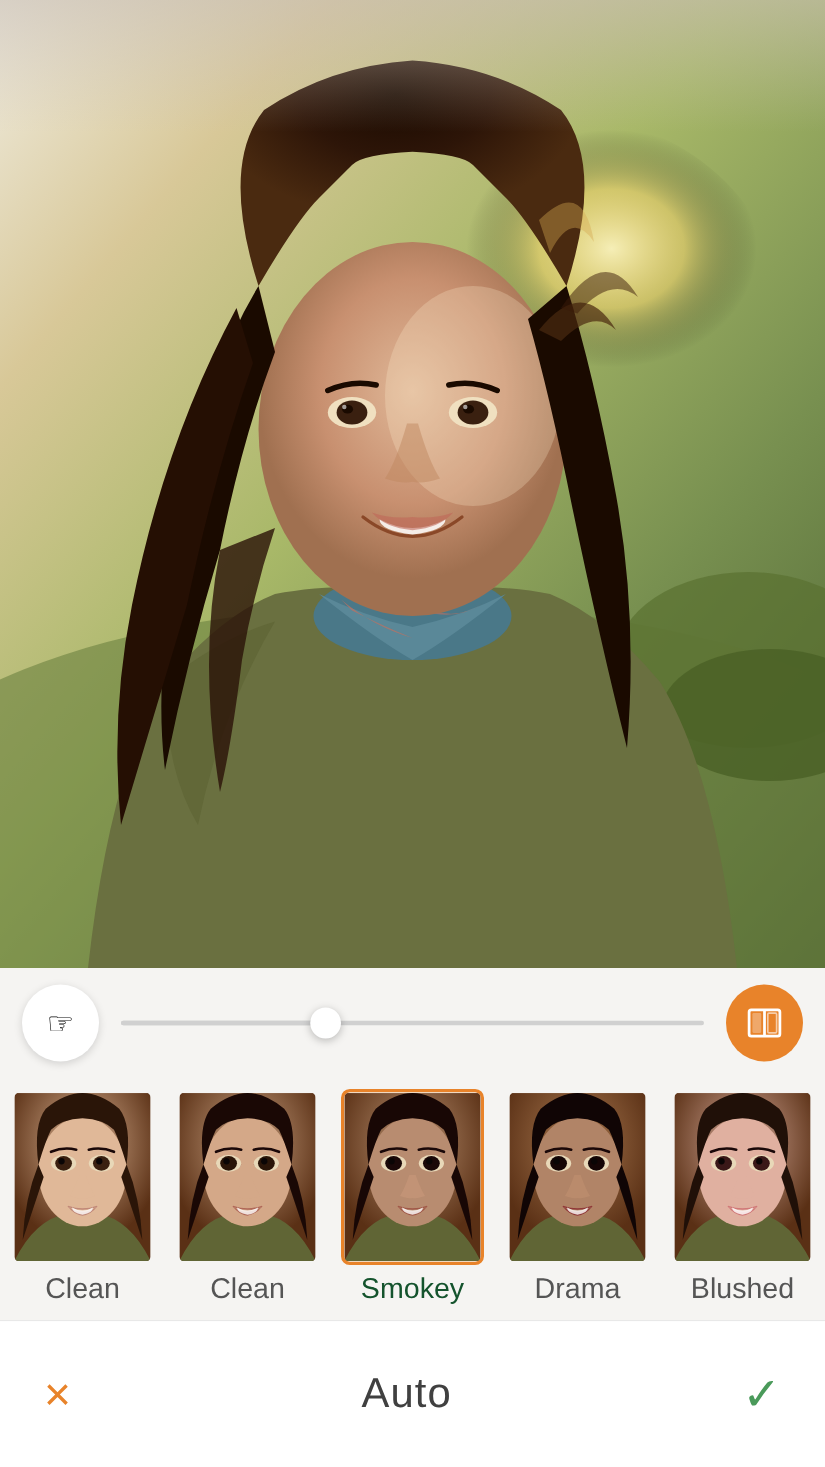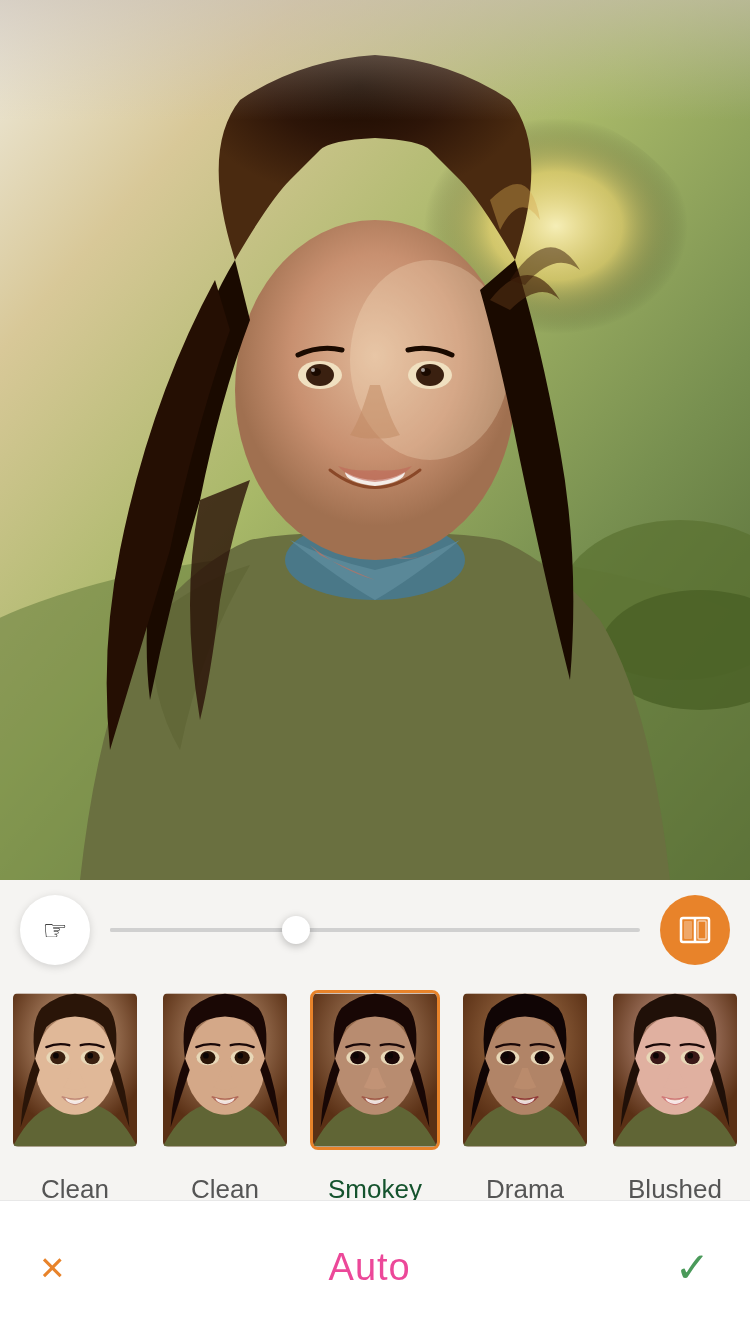--- a/index.html
+++ b/index.html
@@ -130,21 +130,21 @@
       overflow: hidden;
       position: relative;
       border: 3px solid transparent;
     }
 
     .filter-thumb.active {
       border: 3px solid #e8832a;
     }
 
     .filter-label {
-      margin-top: 24px;
+      margin-top: 6px;
       font-size: 26px;
       color: #555;
       text-align: center;
     }
 
     .filter-label.active {
       color: #14532d;
     }
 
     
@@ -164,21 +164,21 @@
       font-size: 42px;
       background: none;
       border: none;
       cursor: pointer;
       font-weight: 300;
     }
 
     .bottom-title {
       font-size: 38px;
       font-weight: 400;
-      color: #ec4899;
+      color: #404040;
       letter-spacing: 1px;
     }
 
     .bottom-btn-check {
       color: #4a9a5a;
       font-size: 42px;
       background: none;
       border: none;
       cursor: pointer;
       font-weight: 300;

